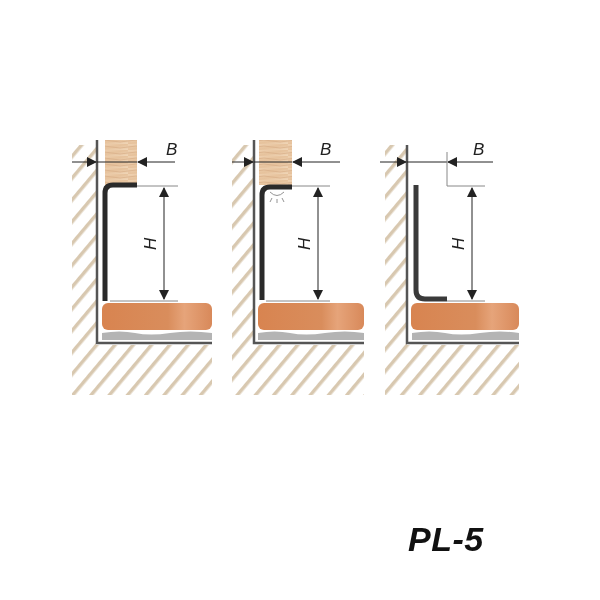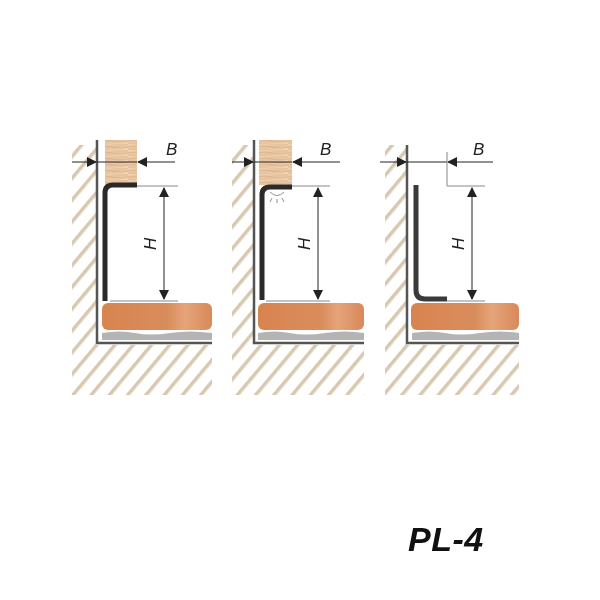--- a/index.html
+++ b/index.html
@@ -108,13 +108,13 @@
     <line x1="493" y1="162" x2="448" y2="162" stroke="#222" stroke-width="1" marker-end="url(#arrowEnd)"></line>
     <line x1="447" y1="152" x2="447" y2="186" stroke="#888" stroke-width="1"></line>
     <text class="dim-label" x="473" y="155">B</text>
     <line x1="447" y1="186" x2="485" y2="186" stroke="#888" stroke-width="1"></line>
     <line x1="447" y1="301" x2="485" y2="301" stroke="#888" stroke-width="1"></line>
     <line x1="472" y1="188" x2="472" y2="299" stroke="#222" stroke-width="1" marker-start="url(#arrowStart)" marker-end="url(#arrowEnd)"></line>
     <text class="dim-label" x="0" y="0" transform="translate(464,250) rotate(-90)">H</text>
   </g>
 </svg>
 
-<div class="model-label">PL-4</div>
+<div class="model-label">PL-5</div>
 
 </body></html>

